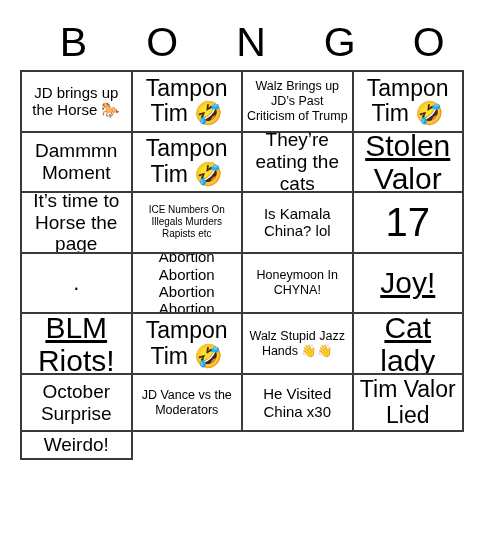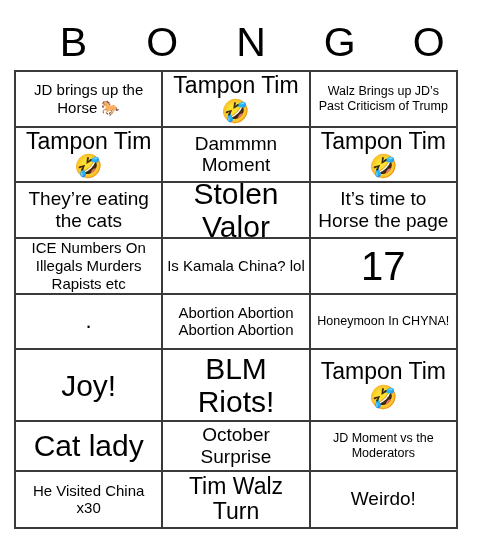--- a/index.html
+++ b/index.html
@@ -35,29 +35,29 @@
     align-items: center;
     justify-content: center;
     font-size: 41px;
     font-weight: 400;
     line-height: 1;
     letter-spacing: 0;
     color: #000000;
   }
   #grid {
     position: absolute;
-    left: 14px;
+    left: 20px;
     top: 70px;
     width: 444px;
-    height: 459px;
+    height: 390px;
     border-top: 2px solid #3a3a3a;
     border-left: 2px solid #3a3a3a;
     box-sizing: border-box;
     display: grid;
-    grid-template-columns: repeat(3, 1fr);
+    grid-template-columns: repeat(4, 1fr);
     grid-template-rows: repeat(5, 1fr);
     background: #ffffff;
   }
   .cell {
     border-right: 2px solid #3a3a3a;
     border-bottom: 2px solid #3a3a3a;
     box-sizing: border-box;
     display: flex;
     align-items: center;
     justify-content: center;
@@ -68,26 +68,26 @@
   }
   .cell-text {
     display: block;
     width: 100%;
     line-height: 1.14;
     white-space: pre-line;
     word-wrap: break-word;
     font-weight: 400;
   }
   
-  .s-xs .cell-text { font-size: 15px; line-height: 1.20; }
+  .s-xs .cell-text { font-size: 10px; line-height: 1.20; }
   .s-sm .cell-text { font-size: 12.5px; line-height: 1.18; }
   .s-md .cell-text { font-size: 15px; line-height: 1.16; }
   .s-lg .cell-text { font-size: 19px; line-height: 1.14; }
   .s-xl .cell-text { font-size: 23px; line-height: 1.12; }
-  .s-xxl .cell-text { font-size: 30px; line-height: 1.10; }
+  .s-xxl .cell-text { font-size: 30px; line-height: 1.10; text-decoration: underline; }
   .s-huge .cell-text { font-size: 40px; line-height: 1.05; }
   .s-dot .cell-text { font-size: 22px; line-height: 1; }
 </style>
 </head>
 <body>
 
 <div id="card">
 
   <div id="header-row">
       <div class="header-letter">B</div>
@@ -145,33 +145,36 @@
       </div>
       <div class="cell s-xxl">
         <span class="cell-text">Joy!</span>
       </div>
       <div class="cell s-xxl">
         <span class="cell-text">BLM Riots!</span>
       </div>
       <div class="cell s-xl">
         <span class="cell-text">Tampon Tim 🤣</span>
       </div>
+      <div class="cell s-sm">
+        <span class="cell-text">Walz Stupid Jazz Hands 👋👋</span>
+      </div>
       <div class="cell s-xxl">
         <span class="cell-text">Cat lady</span>
       </div>
       <div class="cell s-lg">
         <span class="cell-text">October Surprise</span>
       </div>
       <div class="cell s-sm">
-        <span class="cell-text">JD Moment vs the Moderators</span>
+        <span class="cell-text">JD Vance vs the Moderators</span>
       </div>
       <div class="cell s-md">
         <span class="cell-text">He Visited China x30</span>
       </div>
       <div class="cell s-xl">
-        <span class="cell-text">Tim Walz Turn</span>
+        <span class="cell-text">Tim Valor Lied</span>
       </div>
       <div class="cell s-lg">
         <span class="cell-text">Weirdo!</span>
       </div>
     </div>
 
 </div>
 
 </body></html>

